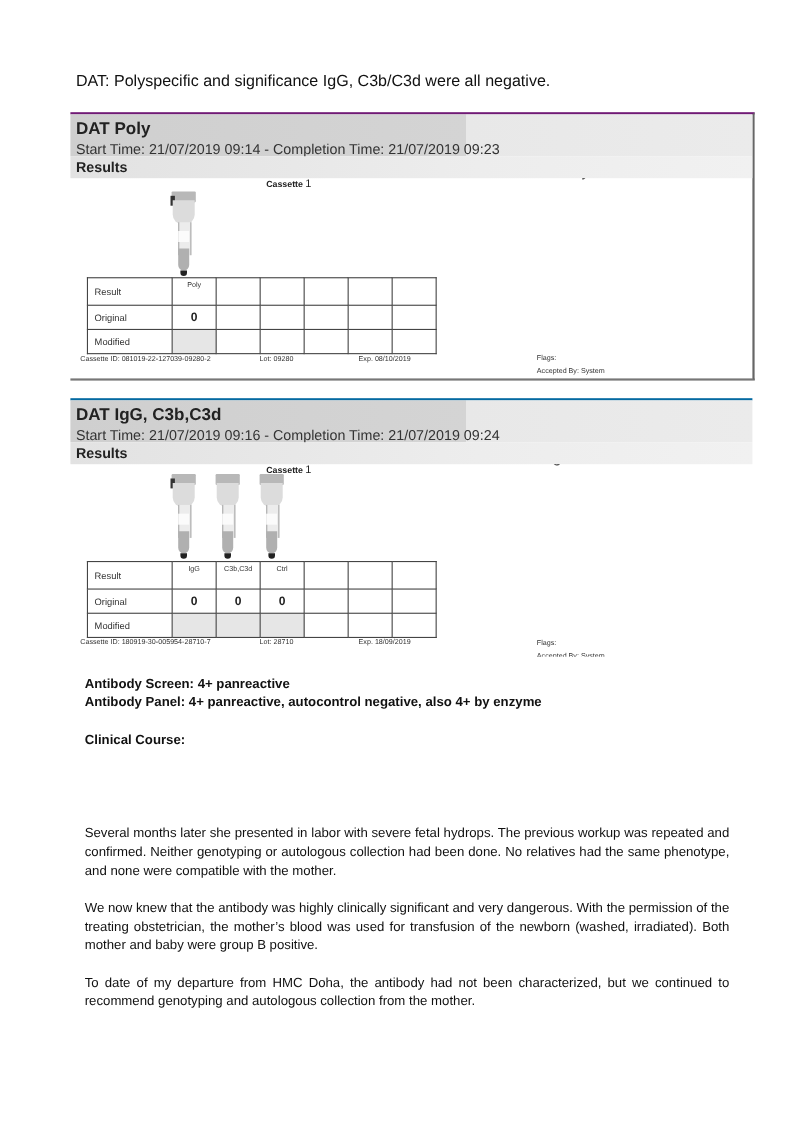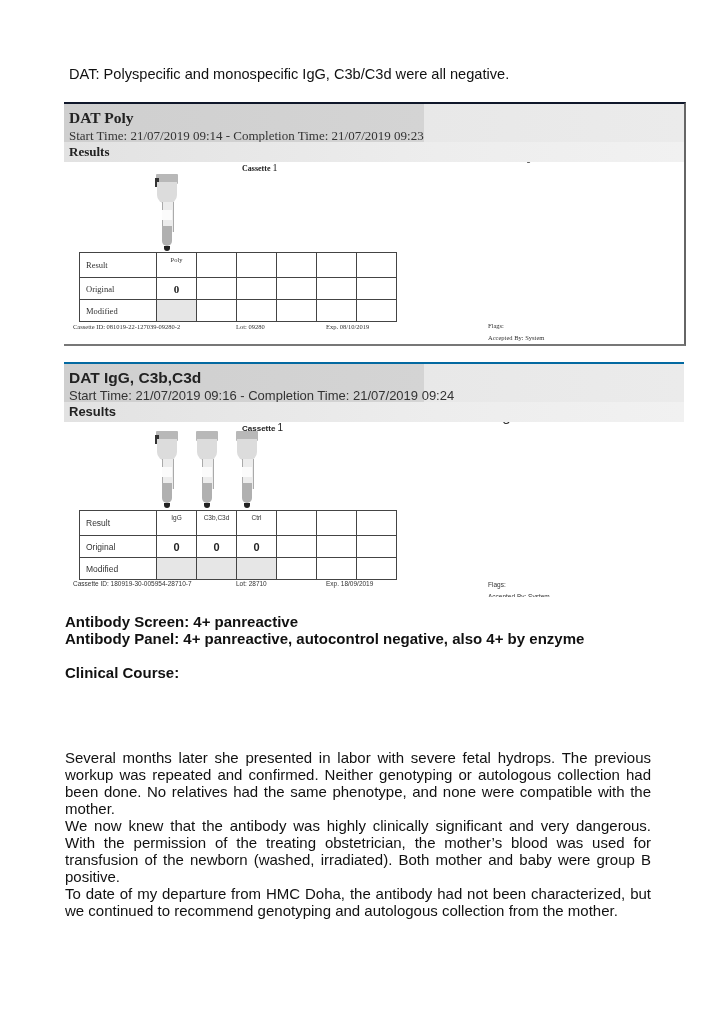--- a/index.html
+++ b/index.html
@@ -1,21 +1,21 @@
 <!DOCTYPE html>
 <html><head>
 <meta charset="utf-8">
 <style>
   html, body { margin: 0; padding: 0; background: #ffffff; }
   body { width: 724px; height: 1024px; position: relative; overflow: hidden;
          font-family: "Liberation Sans", sans-serif; color: #111; }
   .intro { position: absolute; left: 69px; top: 66px; font-size: 14.6px; }
 
   .panel { position: absolute; left: 64px; width: 620px; background: #fff; }
-  .panel1 { top: 102px; height: 240px; border-top: 2px solid #0f172a; border-right: 2px solid #666; border-bottom: 2px solid #777; font-family: Liberation Serif, serif; }
+  .panel1 { top: 102px; height: 240px; border-top: 2px solid #701a75; border-right: 2px solid #666; border-bottom: 2px solid #777; }
   .panel2 { top: 362px; height: 236px; border-top: 2px solid #0369a1; }
 
   .hdr { position: absolute; left: 0; top: 0; width: 620px; height: 38px;
          background: linear-gradient(to right, #cfcfcf 0, #d4d4d4 58%, #e8e8e8 58%, #ebebeb 100%); }
   .hdr-title { position: absolute; left: 5px; top: 5px; font-size: 15.5px; font-weight: bold; color: #222; }
   .hdr-time { position: absolute; left: 5px; top: 24px; font-size: 13px; color: #333; }
   .hdr-status { position: absolute; left: 443px; top: 9px; font-size: 15px; color: #333; margin-top: 34px; }
   .hdr-status b { color: #222; }
   .results-bar { position: absolute; left: 0; top: 38px; width: 620px; height: 20px;
                  background: linear-gradient(to right, #e2e2e2 0, #ededed 60%, #f1f1f1 100%); }
@@ -36,28 +36,28 @@
   table.res td { border: 1px solid #444; height: 21px; padding: 0; font-size: 8.5px; color: #333; margin-left: 40px; }
   table.res td.rowlab { width: 70px; padding-left: 6px; text-align: left; }
   table.res td.c { width: 39px; text-align: center; }
   table.res td.val { font-size: 11px; font-weight: bold; color: #222; }
   table.res td.hdrc { font-size: 6.5px; vertical-align: top; padding-top: 3px; }
   table.res td.shade { background: #e6e6e6; }
 
   .meta { position: absolute; font-size: 6.5px; color: #333; }
   .flags { position: absolute; left: 424px; font-size: 6.5px; color: #333; }
 
-  .body-text { position: absolute; left: 65px; width: 586px; font-size: 15px; line-height: 17px; }
+  .body-text { position: absolute; left: 77px; width: 586px; font-size: 12px; line-height: 17px; }
   .body-text p { margin: 0; text-align: justify; }
   .bold { font-weight: bold; }
 </style>
 </head>
 <body>
 
-<div class="intro">DAT:  Polyspecific and monospecific IgG, C3b/C3d were all negative.</div>
+<div class="intro">DAT:  Polyspecific and significance IgG, C3b/C3d were all negative.</div>
 
 <div class="panel panel1">
   <div class="hdr">
     <div class="hdr-title">DAT Poly</div>
     <div class="hdr-time">Start Time: 21/07/2019 09:14 - Completion Time: 21/07/2019 09:23</div>
     <div class="hdr-status">
       <span>Poly:</span>
       <b>NEG</b>
     </div>
   </div>

